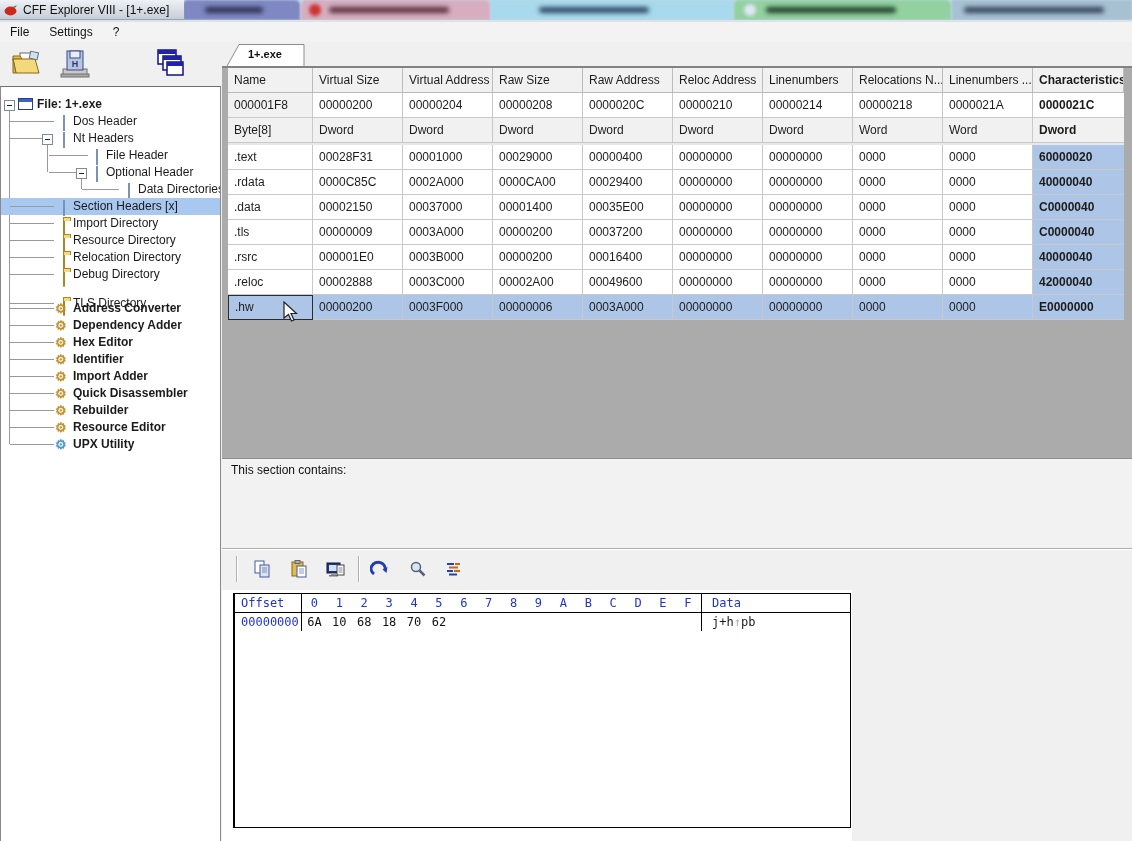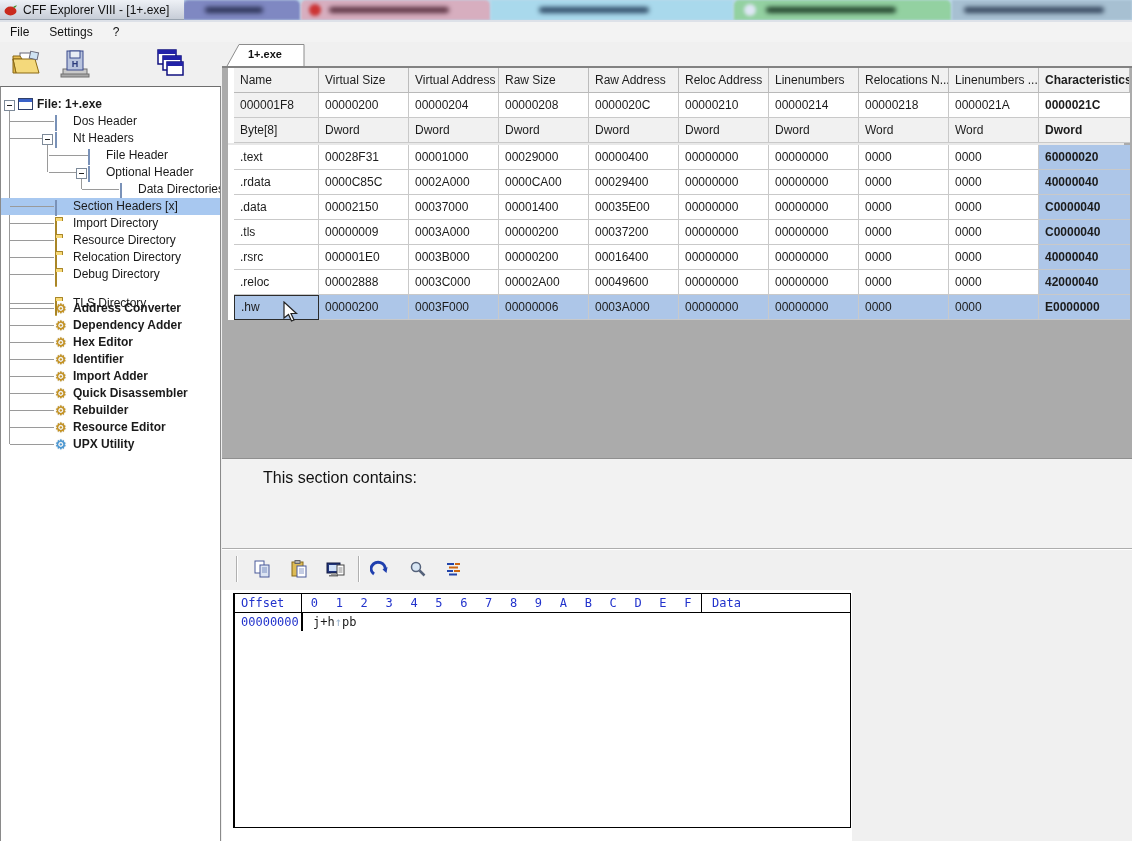--- a/index.html
+++ b/index.html
@@ -31,21 +31,21 @@
   
   .toolbar-left{position:absolute;left:0;top:42px;width:222px;height:44px;background:#f0f0f0;}
   .tbtn{position:absolute;top:5px;width:38px;height:34px;display:flex;align-items:center;justify-content:center;}
 
   
   .treepanel{
     position:absolute;left:0;top:86px;width:221px;height:755px;background:#fff;
     border-top:1px solid #6e6e6e;border-right:1px solid #8a8a8a;border-left:1px solid #8a8a8a;
     box-sizing:border-box;overflow:hidden;
   }
-  .tnode{position:absolute;left:0;width:100%;height:17px;line-height:17px;font-size:12px;color:#1a1a1a;white-space:nowrap;}
+  .tnode{position:absolute;left:0;width:100%;height:17px;line-height:17px;font-size:12px;color:#1a1a1a;white-space:nowrap;padding-left:8px;}
   .tnode.sel{background:#a8c8f0;}
   .tnode.b .lbl{font-weight:bold;}
   .tnode .lbl{position:absolute;top:0;}
   .d0 .lbl{left:36px;} .d1 .lbl{left:72px;} .d2 .lbl{left:105px;} .d3 .lbl{left:137px;}
   .conn{position:absolute;top:8px;height:1px;background:#9a9a9a;}
   .d1 .conn{left:9px;width:44px;}
   .d1.has-exp .conn{left:9px;width:32px;}
   .d2 .conn{left:48px;width:39px;}
   .d2.has-exp .conn{left:48px;width:27px;}
   .d3 .conn{left:81px;width:37px;}
@@ -70,37 +70,37 @@
   .gear-ic.blue{color:#4a9ad8;text-shadow:0 0 1px #2a6a9a;}
 
   
   .main-tabstrip{position:absolute;left:222px;top:42px;width:910px;height:24px;background:#f0f0f0;}
   .doc-tab{position:absolute;left:4px;top:2px;width:80px;height:23px;}
   .doc-tab .tlabel{position:absolute;left:22px;top:4px;font-size:11px;font-weight:bold;color:#111;}
 
   
   .table-region{position:absolute;left:222px;top:66px;width:910px;height:392px;background:#ababab;border-top:2px solid #828282;box-sizing:border-box;}
   .shtable{position:absolute;left:6px;top:0;width:896px;background:#fff;font-size:12px;color:#1c1c1c;}
-  .trow{display:flex;width:896px;margin-left:6px;}
+  .trow{display:flex;width:896px;}
   .cell{box-sizing:border-box;height:25px;line-height:24px;padding-left:6px;overflow:hidden;white-space:nowrap;
     border-right:1px solid #c9c9c9;border-bottom:1px solid #c9c9c9;background:#fff;}
   .c0{width:85px;}.c1{width:90px;}.c2{width:90px;}.c3{width:90px;}.c4{width:90px;}
   .c5{width:90px;}.c6{width:90px;}.c7{width:90px;}.c8{width:90px;}.c9{width:91px;border-right:none;font-weight:bold;}
   .hrow .cell{background:#f1f1f1;border-bottom:1px solid #b9b9b9;border-right:1px solid #bcbcbc;}
   .orow .c0{background:#f1f1f1;}
   .yrow .cell{background:#f1f1f1;}
   .gap{height:2px;background:#e8e8e8;}
   .drow .c9{background:#adc6e8;}
   .drow.rowsel .cell{background:#adc6e8;}
   .drow.rowsel .c0{border:1px solid #2c2c2c;line-height:22px;}
 
   
   .info-panel{position:absolute;left:222px;top:458px;width:910px;height:90px;background:#f2f2f2;
     border-top:1px solid #8f8f8f;box-sizing:border-box;}
-  .info-panel .caption{position:absolute;left:9px;top:10px;font-size:16px;color:#111;margin-left:32px;}
+  .info-panel .caption{position:absolute;left:9px;top:4px;font-size:12px;color:#111;}
 
   
   .hex-toolbar{position:absolute;left:222px;top:548px;width:910px;height:42px;background:#f0f0f0;
     border-top:1px solid #adadad;box-shadow:inset 0 1px 0 #fff;box-sizing:border-box;}
   .hsep{position:absolute;top:7px;width:1px;height:26px;background:#b0b0b0;box-shadow:1px 0 0 #fff;}
   .hbtn{position:absolute;top:9px;width:24px;height:22px;display:flex;align-items:center;justify-content:center;}
 
   
   .hex-panel{position:absolute;left:222px;top:590px;width:910px;height:251px;background:#fff;}
   .hex-rightfill{position:absolute;left:630px;top:0;width:280px;height:251px;background:#f0f0f0;}
@@ -502,20 +502,28 @@
           <span>B</span>
         <span>C</span>
           <span>D</span>
           <span>E</span>
           <span>F</span>
       </div>
       <div class="hx-ascii">Data</div>
     </div>
     <div class="hx-row hx-data">
       <div class="hx-off">00000000</div>
+      <div class="hx-bytes">
+        <span>6A</span>
+          <span>10</span>
+          <span>68</span>
+        <span>18</span>
+          <span>70</span>
+          <span>62</span>
+      </div>
       <div class="hx-ascii"><span>j+h</span><span class="arrowch">↑</span><span>pb</span></div>
     </div>
   </div>
 </div>
 
 <div class="cursor">
   <svg width="16" height="22" viewBox="0 0 16 22">
     <polygon points="1,1 1,17 5.5,13.5 8.5,20 11,19 8,12.5 13.5,12.5" fill="#fff" stroke="#222" stroke-width="1.2"></polygon>
   </svg>
 </div>

